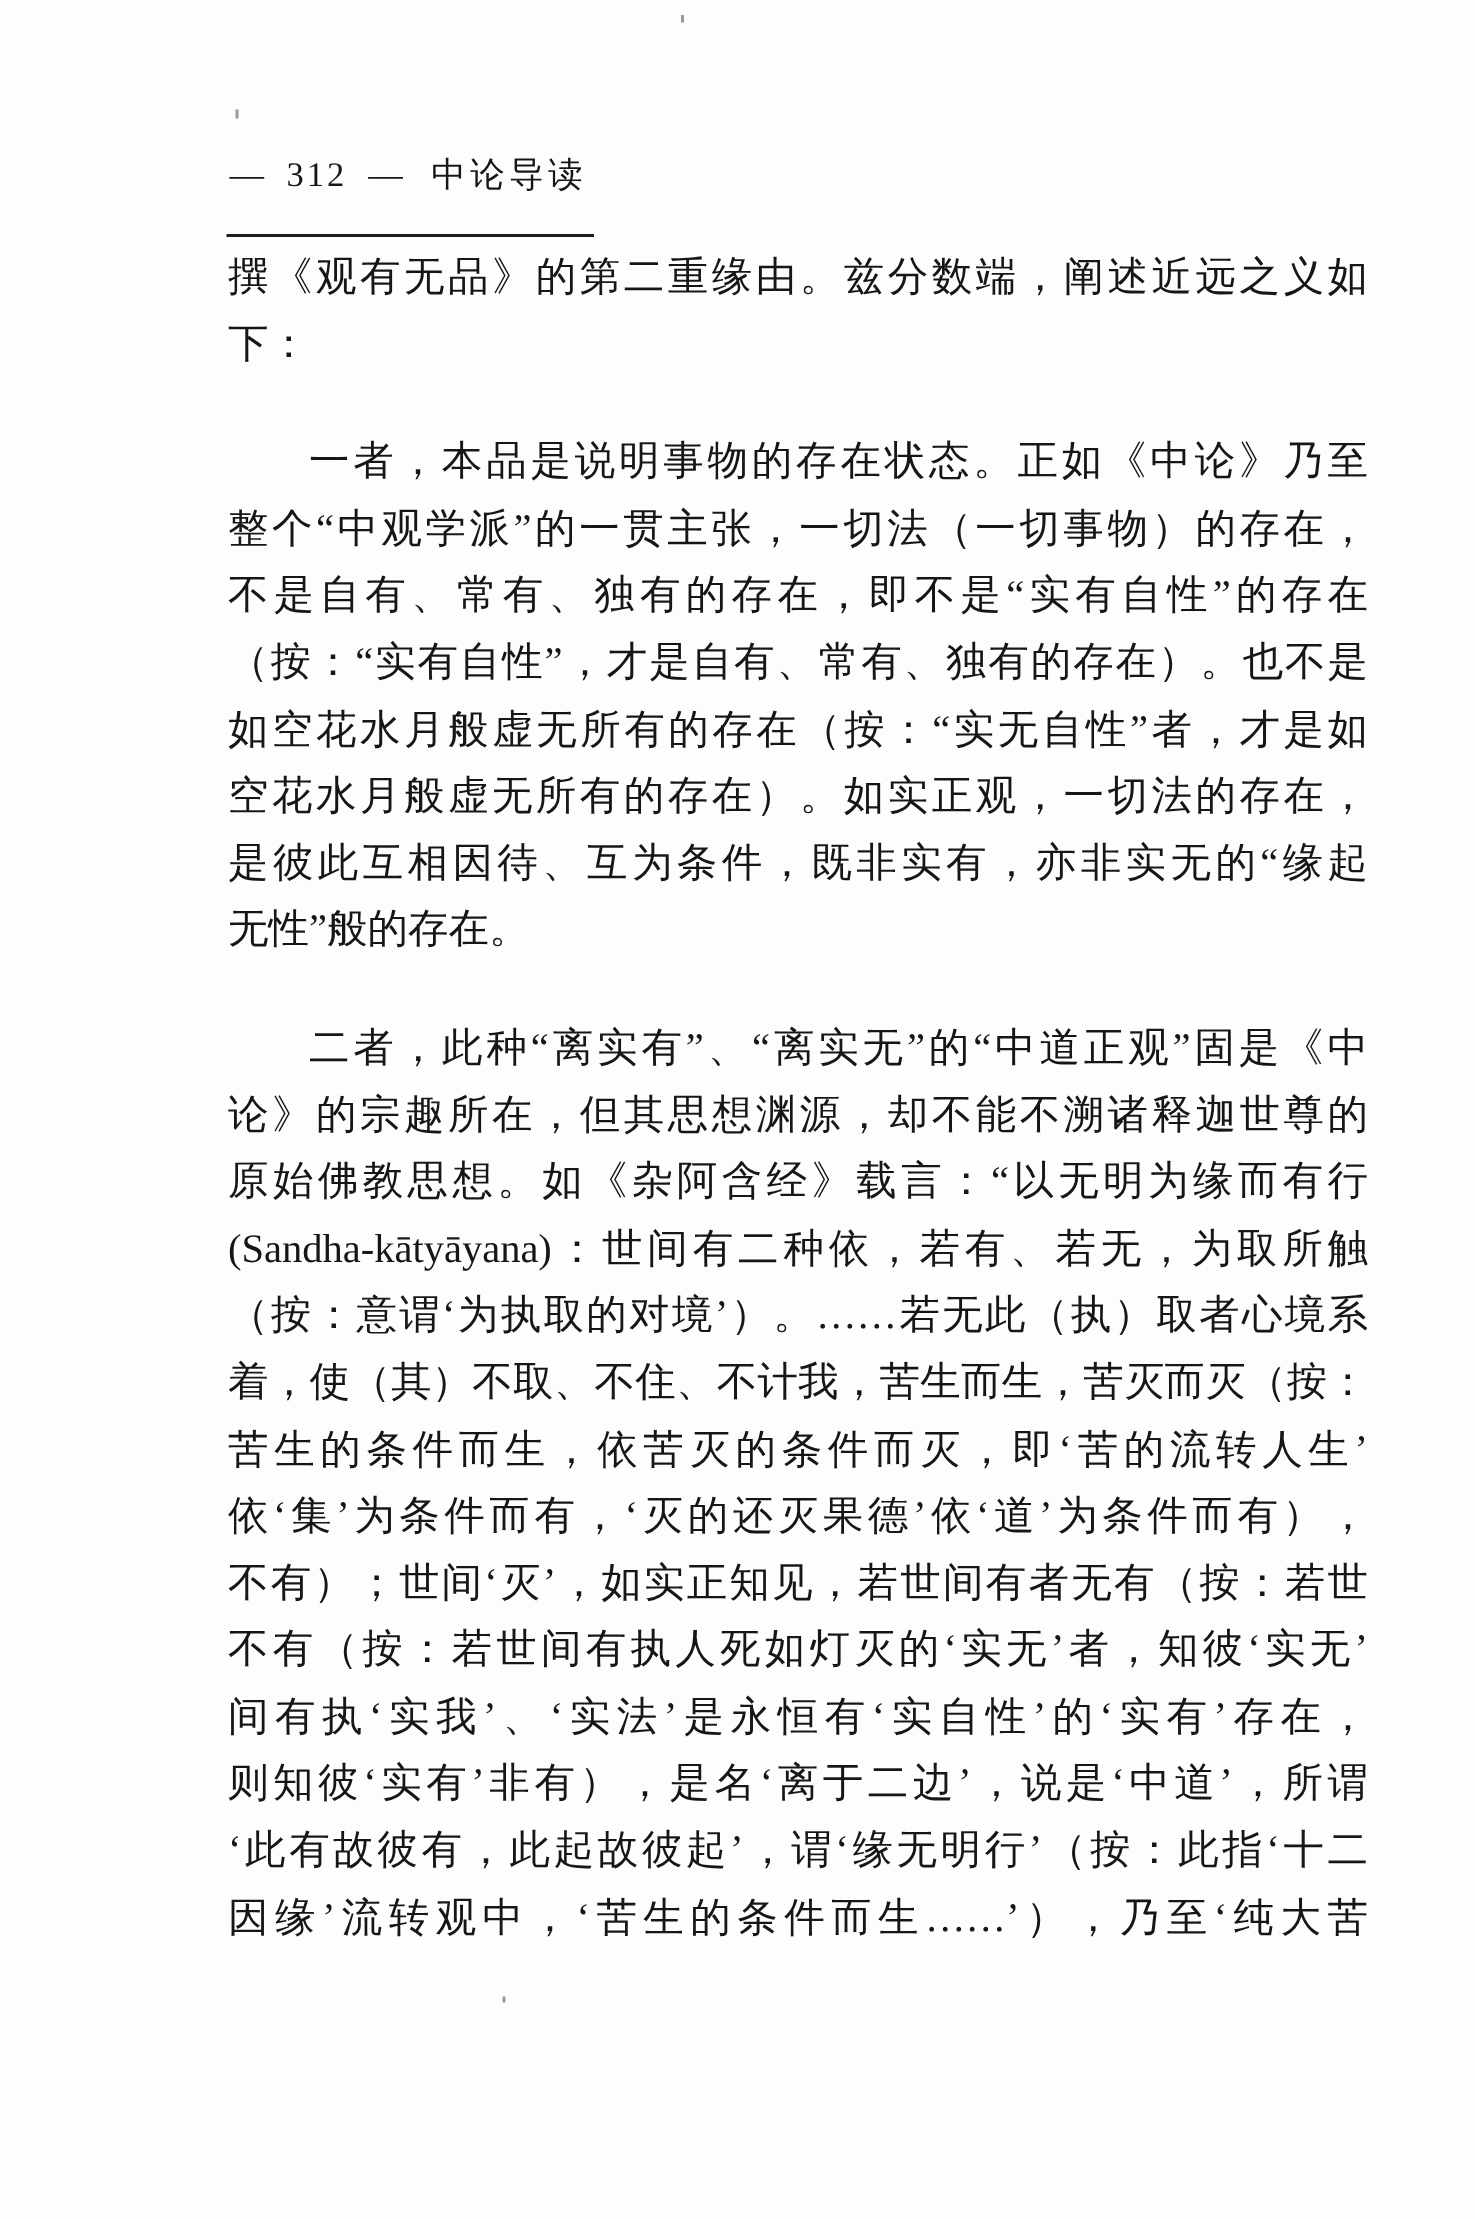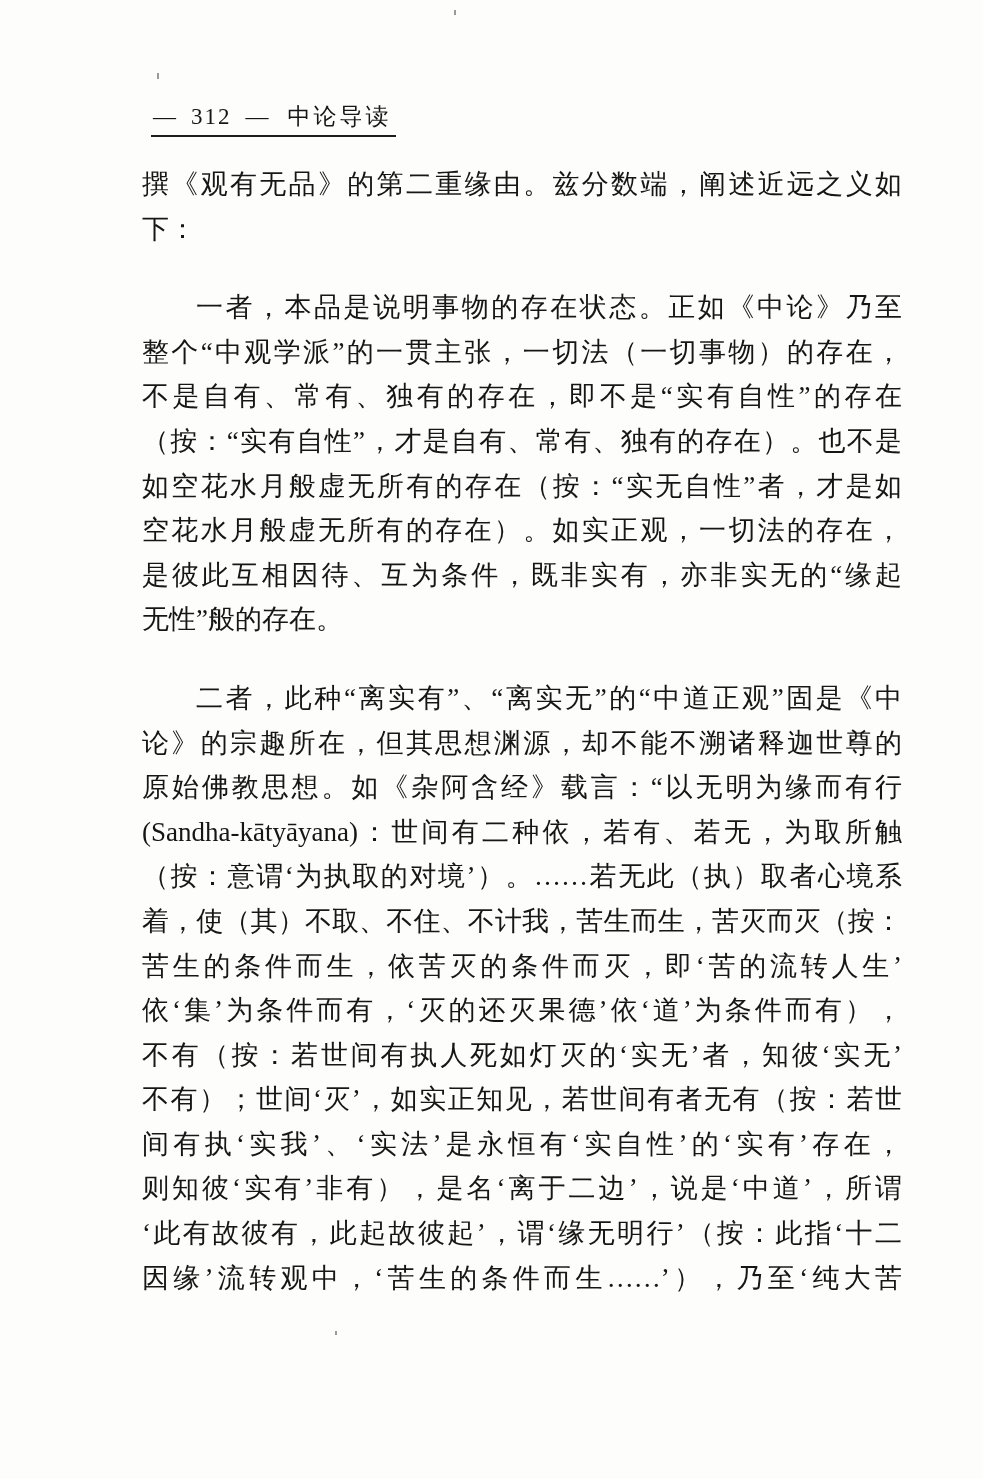--- a/index.html
+++ b/index.html
@@ -16,34 +16,34 @@
     font-family: "Liberation Serif", "DejaVu Serif", serif;
     overflow: hidden;
   }
   .running-header {
     position: absolute;
     left: 151px;
     top: 101px;
     font-size: 23px;
     white-space: nowrap;
     border-bottom: 2px solid #1d1d1d;
-    padding: 0 4px 3px 2px;
+    padding: 0 4px 24px 2px;
     letter-spacing: 1px;
   }
   .running-header .num {
     margin: 0 14px;
     letter-spacing: 2px;
   }
   .running-header .title {
     margin-left: 18px;
     letter-spacing: 3px;
   }
   .textblock {
     position: absolute;
-    left: 142px;
+    left: 152px;
     top: 162px;
     width: 760px;
     font-size: 27px;
   }
   .line {
     height: 44.6px;
     line-height: 44.6px;
     overflow: hidden;
     text-align: justify;
     text-align-last: justify;
@@ -83,22 +83,22 @@
     <div class="line">是彼此互相因待、互为条件，既非实有，亦非实无的“缘起</div>
     <div class="line short">无性”般的存在。</div>
     <div class="line indent">二者，此种“离实有”、“离实无”的“中道正观”固是《中</div>
     <div class="line">论》的宗趣所在，但其思想渊源，却不能不溯诸释迦世尊的</div>
     <div class="line">原始佛教思想。如《杂阿含经》载言：“以无明为缘而有行</div>
     <div class="line">(Sandha-kātyāyana)：世间有二种依，若有、若无，为取所触</div>
     <div class="line">（按：意谓‘为执取的对境’）。……若无此（执）取者心境系</div>
     <div class="line">着，使（其）不取、不住、不计我，苦生而生，苦灭而灭（按：依</div>
     <div class="line">苦生的条件而生，依苦灭的条件而灭，即‘苦的流转人生’</div>
     <div class="line">依‘集’为条件而有，‘灭的还灭果德’依‘道’为条件而有），</div>
+    <div class="line">不有）；世间‘灭’，如实正知见，若世间有者无有（按：若世</div>
     <div class="line">不有（按：若世间有执人死如灯灭的‘实无’者，知彼‘实无’</div>
-    <div class="line">不有）；世间‘灭’，如实正知见，若世间有者无有（按：若世</div>
     <div class="line">间有执‘实我’、‘实法’是永恒有‘实自性’的‘实有’存在，</div>
     <div class="line">则知彼‘实有’非有），是名‘离于二边’，说是‘中道’，所谓</div>
     <div class="line">‘此有故彼有，此起故彼起’，谓‘缘无明行’（按：此指‘十二</div>
     <div class="line">因缘’流转观中，‘苦生的条件而生……’），乃至‘纯大苦</div>
   </div>
 
   <div class="speck" style="left:454px; top:10px; width:2px; height:5px;"></div>
   <div class="speck" style="left:157px; top:73px; width:2px; height:6px;"></div>
   <div class="speck" style="left:335px; top:1331px; width:2px; height:4px;"></div>
 

